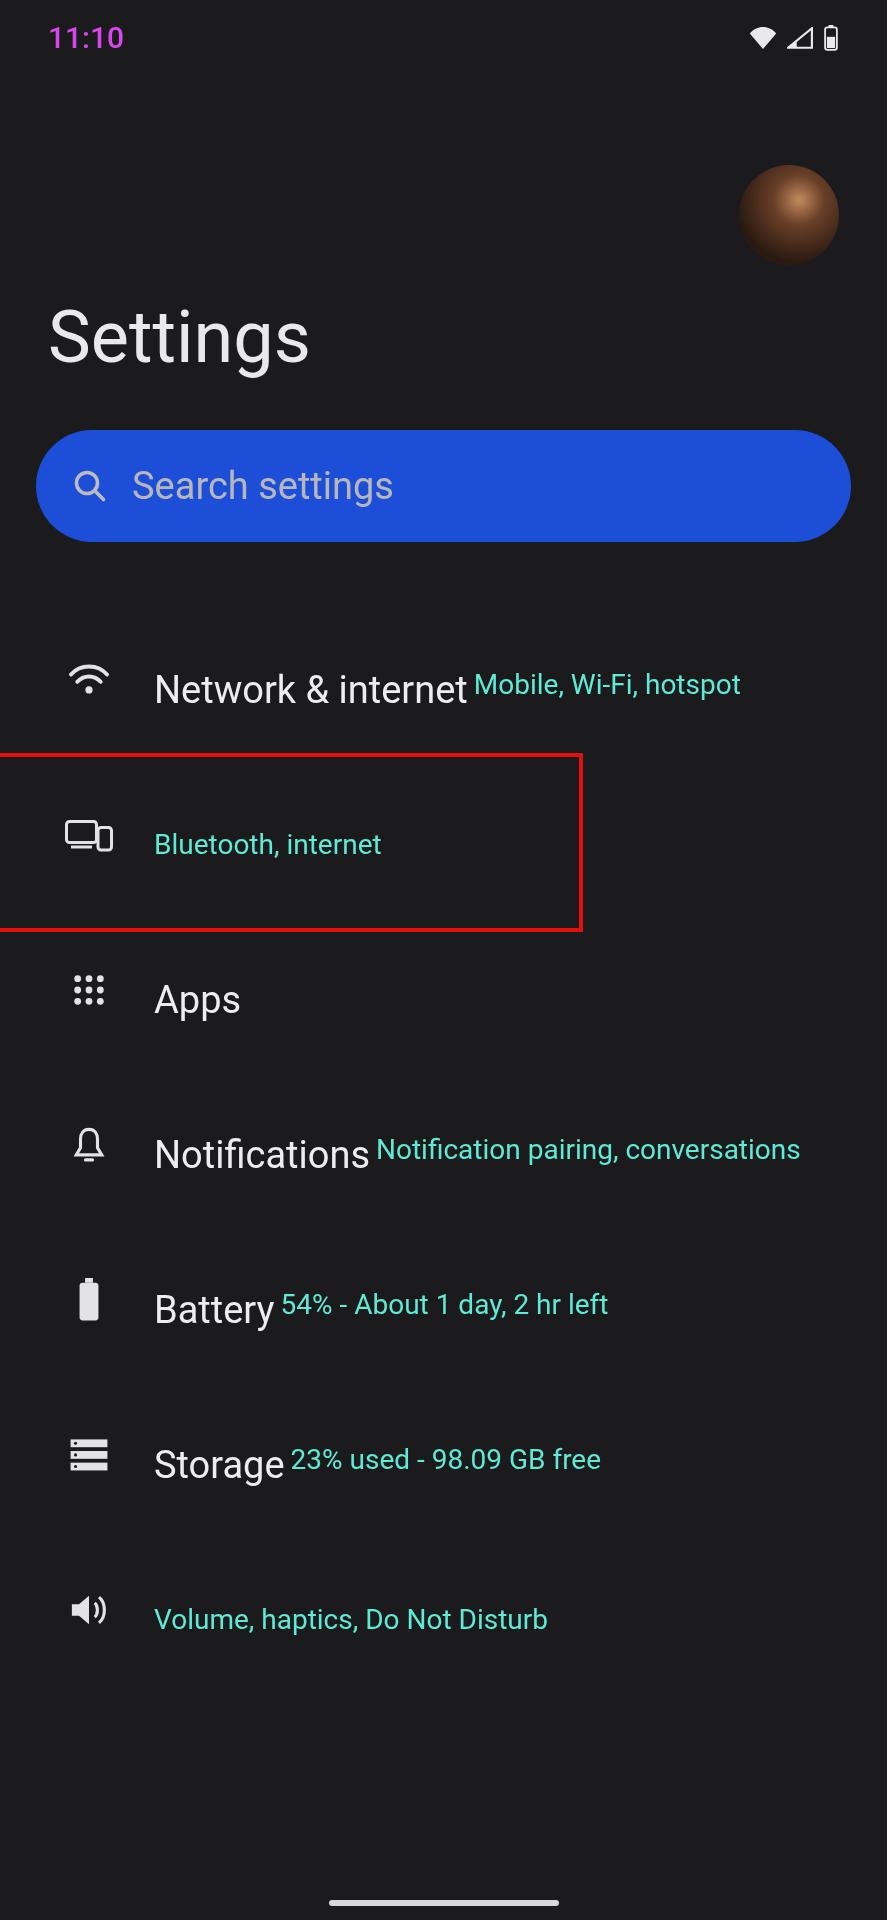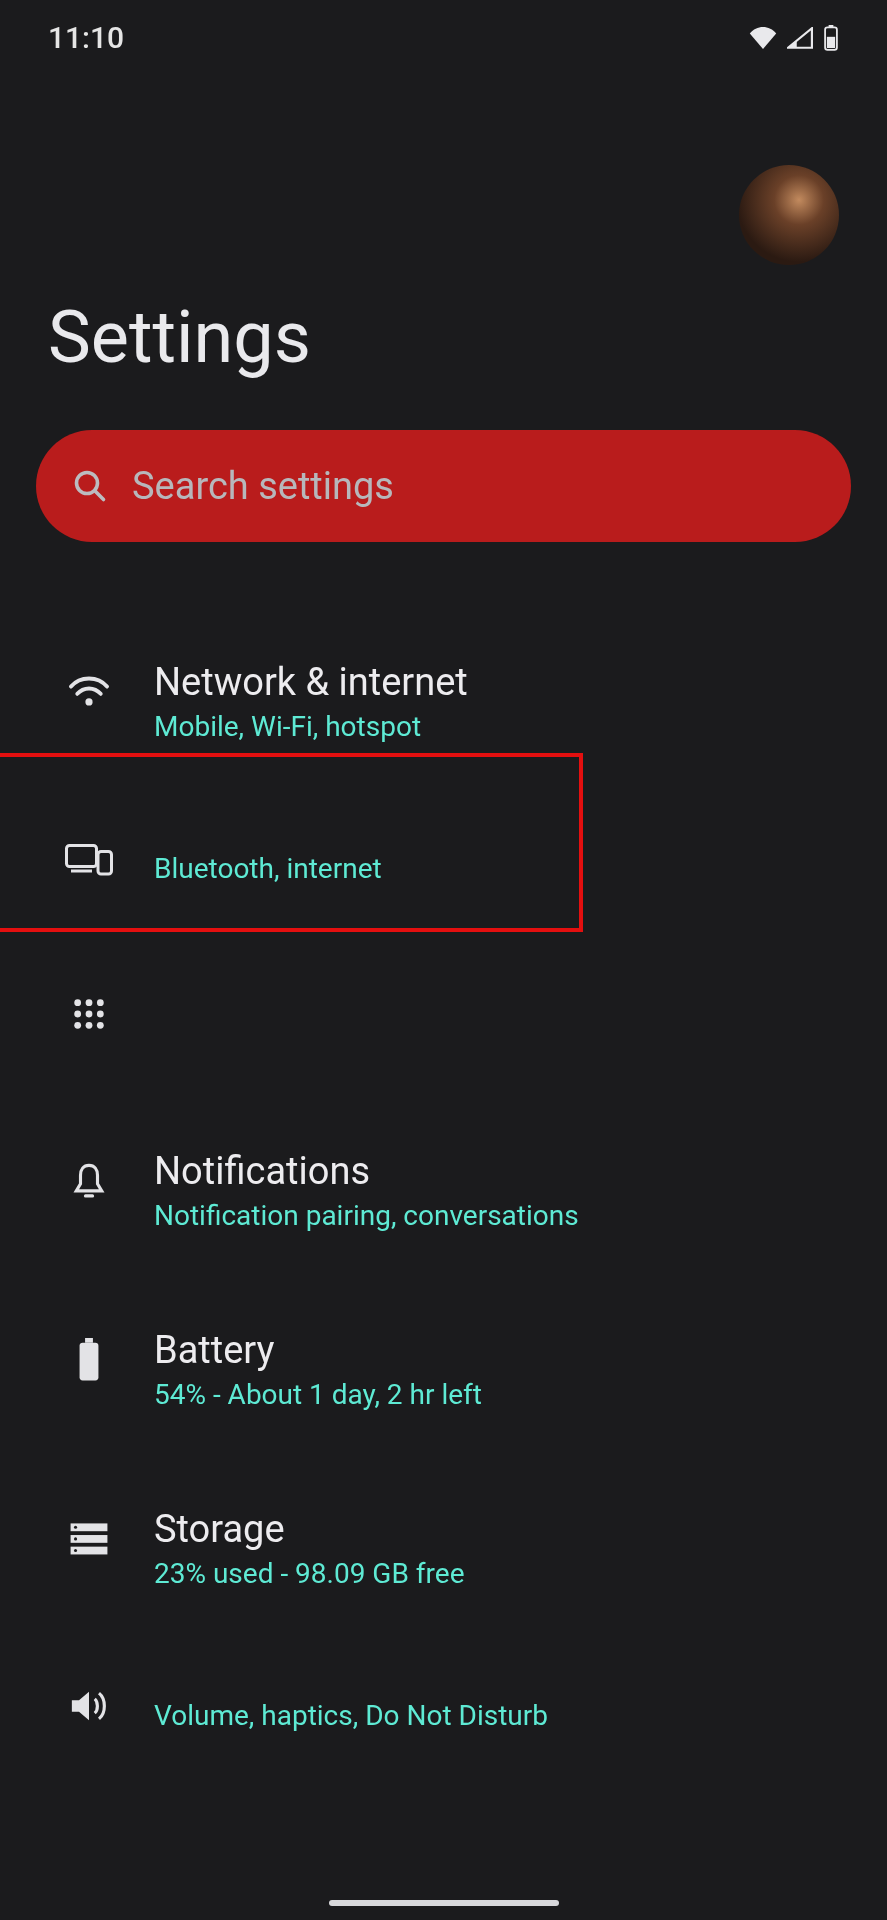--- a/index.html
+++ b/index.html
@@ -11,21 +11,21 @@
     color: #e6e6e6;
     overflow: hidden;
   }
   .status-bar {
     display: flex;
     justify-content: space-between;
     align-items: center;
     padding: 20px 48px 10px 48px;
     font-size: 30px;
     font-weight: 500;
-    color: #e5e5e5;
+    color: #d946ef;
   }
   .status-icons {
     display: flex;
     align-items: center;
     gap: 10px;
   }
   .avatar-row {
     display: flex;
     justify-content: flex-end;
     padding: 100px 48px 0 48px;
@@ -39,21 +39,21 @@
   }
   .page-title {
     padding: 30px 30px 50px 48px;
     font-size: 72px;
     font-weight: 400;
     color: #e9e9ec;
   }
   .search-bar {
     margin: 0 36px 60px 36px;
     height: 112px;
-    background: #b91c1c;
+    background: #1d4ed8;
     border-radius: 56px;
     display: flex;
     align-items: center;
     padding: 0 36px;
     gap: 24px;
     cursor: text;
   }
   .search-placeholder {
     font-size: 38px;
     color: #b7b7bb;
@@ -68,21 +68,21 @@
     min-height: 155px;
   }
   .icon-slot {
     width: 58px;
     height: 58px;
     display: flex;
     align-items: center;
     justify-content: center;
     flex-shrink: 0;
   }
-  .texts { display: flex; flex-direction: column; gap: 6px; margin-top: 20px; }
+  .texts { display: flex; flex-direction: row; gap: 6px; margin-top: 20px; }
   .item-title { font-size: 38px; color: #edecef; font-weight: 400; }
   .item-sub { font-size: 28px; color: #5eead4; }
   .highlight-box {
     position: absolute;
     border: 4px solid #e40f0f;
     pointer-events: none;
   }
   .gesture-bar {
     position: absolute;
     bottom: 14px;
@@ -175,20 +175,21 @@
           <circle cx="20" cy="4" r="2.4" fill="#e3e3e6"></circle>
         <circle cx="4" cy="12" r="2.4" fill="#e3e3e6"></circle>
           <circle cx="12" cy="12" r="2.4" fill="#e3e3e6"></circle>
           <circle cx="20" cy="12" r="2.4" fill="#e3e3e6"></circle>
         <circle cx="4" cy="20" r="2.4" fill="#e3e3e6"></circle>
           <circle cx="12" cy="20" r="2.4" fill="#e3e3e6"></circle>
           <circle cx="20" cy="20" r="2.4" fill="#e3e3e6"></circle>
       </svg>
     </div>
     <div class="texts">
+      <div class="item-title">Apps</div>
     </div>
   </div>
 
   <div class="item">
     <div class="icon-slot">
       <svg width="34" height="40" viewBox="0 0 24 28">
           <path fill="none" stroke="#e3e3e6" stroke-width="2.2" d="M12 3 C8 3 6 6 6 10 L6 16 L3 21 L21 21 L18 16 L18 10 C18 6 16 3 12 3 Z"></path>
           <line x1="9.5" y1="24.5" x2="14.5" y2="24.5" stroke="#e3e3e6" stroke-width="2.2" stroke-linecap="round"></line>
         </svg>
     </div>

